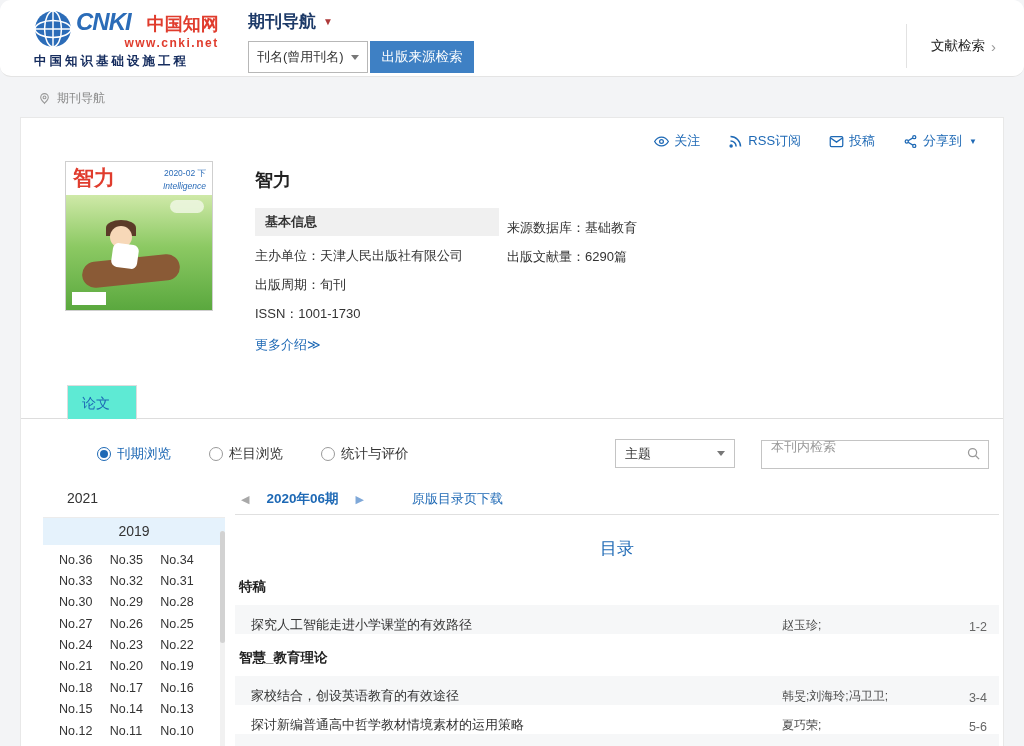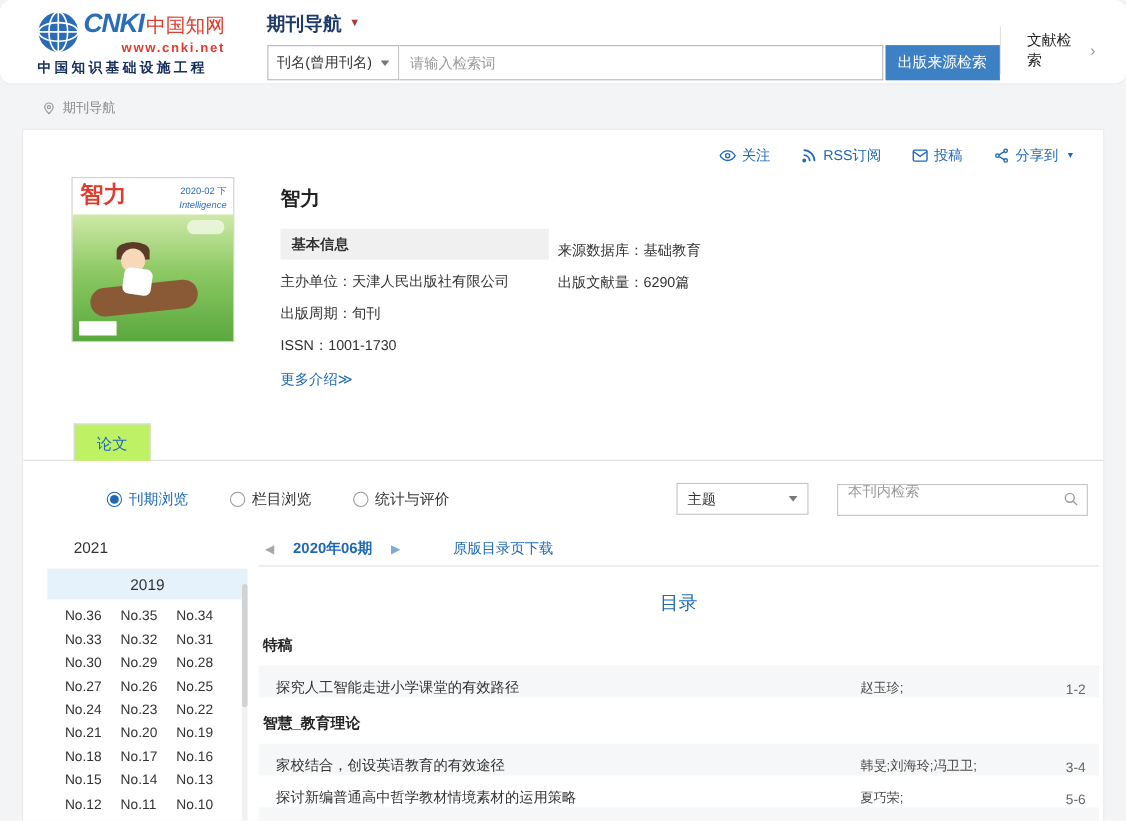--- a/index.html
+++ b/index.html
@@ -16,21 +16,21 @@
   }
   
   .topbar{height:77px;background:#fff;display:flex;align-items:flex-start;
     padding:8px 28px 0 34px;border-bottom:1px solid #e4e4e4;border-radius:11px;}
   .logo{width:186px;cursor:pointer;}
   .logo-top{display:flex;align-items:center;}
   .logo-globe{width:38px;height:38px;flex:none;}
   .logo-texts{margin-left:4px;}
   .logo-line1{display:flex;align-items:baseline;white-space:nowrap;}
   .logo-en{color:#2b6cb8;font-size:24px;font-weight:bold;font-style:italic;letter-spacing:-1px;}
-  .logo-cn{color:#e03c2d;font-size:18px;font-weight:normal;margin-left:2px;text-align:right;}
+  .logo-cn{color:#e03c2d;font-size:18px;font-weight:bold;margin-left:16px;text-align:right;}
   .logo-url{color:#e03c2d;font-size:12px;font-weight:bold;letter-spacing:1.5px;text-align:right;margin-top:0;}
   .logo-slogan{color:#152c5e;font-size:12.5px;font-weight:bold;letter-spacing:3px;margin-top:3px;white-space:nowrap;}
   .nav-block{margin-left:28px;padding-top:2px;}
   .nav-title-row{display:flex;align-items:center;}
   .nav-title{font-size:17px;font-weight:bold;color:#1d3a68;cursor:pointer;}
   .nav-caret{color:#ae3a3a;font-size:10px;margin-left:7px;cursor:pointer;}
   .search-row{display:flex;align-items:stretch;margin-top:8px;height:32px;}
   .field-select{width:120px;border:1px solid #b7b7b7;background:#fff;display:flex;
     align-items:center;justify-content:space-between;padding:0 8px;font-size:13px;color:#333;cursor:pointer;}
   .sel-caret{width:0;height:0;border-left:4px solid transparent;border-right:4px solid transparent;
@@ -80,21 +80,21 @@
   .journal-title{font-size:18px;font-weight:bold;color:#222;margin:7px 0 16px;}
   .meta-cols{display:flex;gap:8px;}
   .meta-col{width:244px;}
   .meta-head{background:#f0f0f0;height:28px;line-height:28px;padding-left:10px;
     font-weight:bold;font-size:13px;color:#333;}
   .meta-col p{margin:11px 0;font-size:13px;color:#333;}
   .more{color:var(--accent);font-size:13px;cursor:pointer;display:inline-block;margin-top:2px;}
   
   .tab-strip{margin-top:22px;padding-left:46px;border-bottom:1px solid #ddd;height:35px;}
   .tab{position:relative;top:1px;display:inline-block;min-width:70px;height:35px;line-height:34px;
-    text-align:center;background:#bef264;border:1px solid #ddd;border-bottom:1px solid #fff;
+    text-align:left;background:#5eead4;border:1px solid #ddd;border-bottom:1px solid #fff;
     color:var(--accent);font-size:14px;cursor:pointer;padding:0 14px;}
   
   .browse-row{display:flex;align-items:center;margin:20px 14px 0 76px;}
   .browse-mode{display:flex;align-items:center;margin-right:38px;font-size:13.5px;color:#333;cursor:pointer;}
   .radio{width:14px;height:14px;border:1px solid #9a9a9a;border-radius:50%;margin-right:6px;
     position:relative;flex:none;}
   .browse-mode.checked .radio{border-color:var(--accent);}
   .browse-mode.checked .radio::after{content:"";position:absolute;inset:2px;background:var(--accent);
     border-radius:50%;}
   .browse-mode.checked .bm-label{color:var(--accent);}
@@ -161,21 +161,20 @@
   <div class="nav-block">
     <div class="nav-title-row">
       <span class="nav-title">期刊导航</span>
       <span class="nav-caret">▼</span>
     </div>
     <div class="search-row">
       <div class="field-select">
         <span>刊名(曾用刊名)</span>
         <span class="sel-caret"></span>
       </div>
-      <input class="search-input" placeholder="请输入检索词" style="">
       <button class="search-btn">出版来源检索</button>
     </div>
   </div>
 
   <div class="header-right">
     <div class="header-divider"></div>
     <a class="doc-search">
       <span>文献检索</span>
       <span class="chev">›</span>
     </a>

